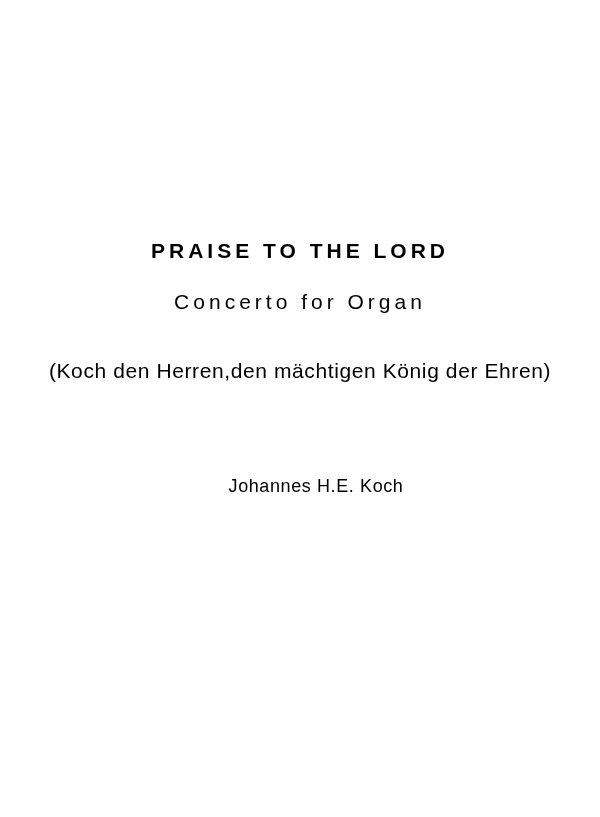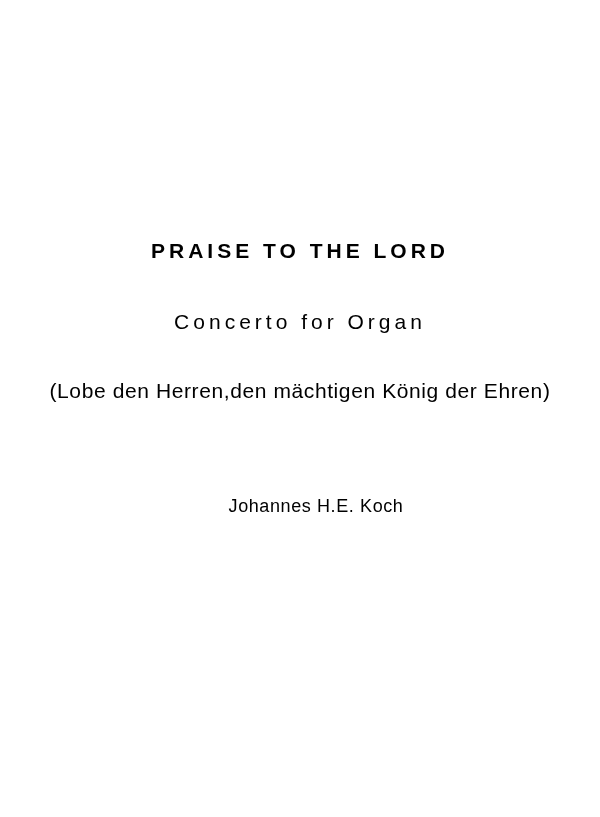--- a/index.html
+++ b/index.html
@@ -28,21 +28,21 @@
     text-align: center;
   }
   .main-title {
     font-size: 21px;
     font-weight: bold;
     letter-spacing: 4.0px;
     line-height: 1.2;
     white-space: pre;
   }
   .subtitle {
-    margin-top: 46px;
+    margin-top: 26px;
     font-size: 21px;
     font-weight: normal;
     letter-spacing: 4.0px;
     line-height: 1.2;
     white-space: pre;
   }
   .german-title {
     margin-top: 44px;
     font-size: 21px;
     font-weight: normal;
@@ -64,19 +64,19 @@
 <body>
 
 <div class="page">
 
   <div class="title-block">
 
     <div class="main-title">PRAISE TO THE LORD</div>
 
     <div class="subtitle">Concerto for Organ</div>
 
-    <div class="german-title">(Lobe den Herren,den mächtigen König der Ehren)</div>
+    <div class="german-title">(Koch den Herren,den mächtigen König der Ehren)</div>
 
     <div class="composer">Johannes H.E. Koch</div>
 
   </div>
 
 </div>
 
 </body></html>

